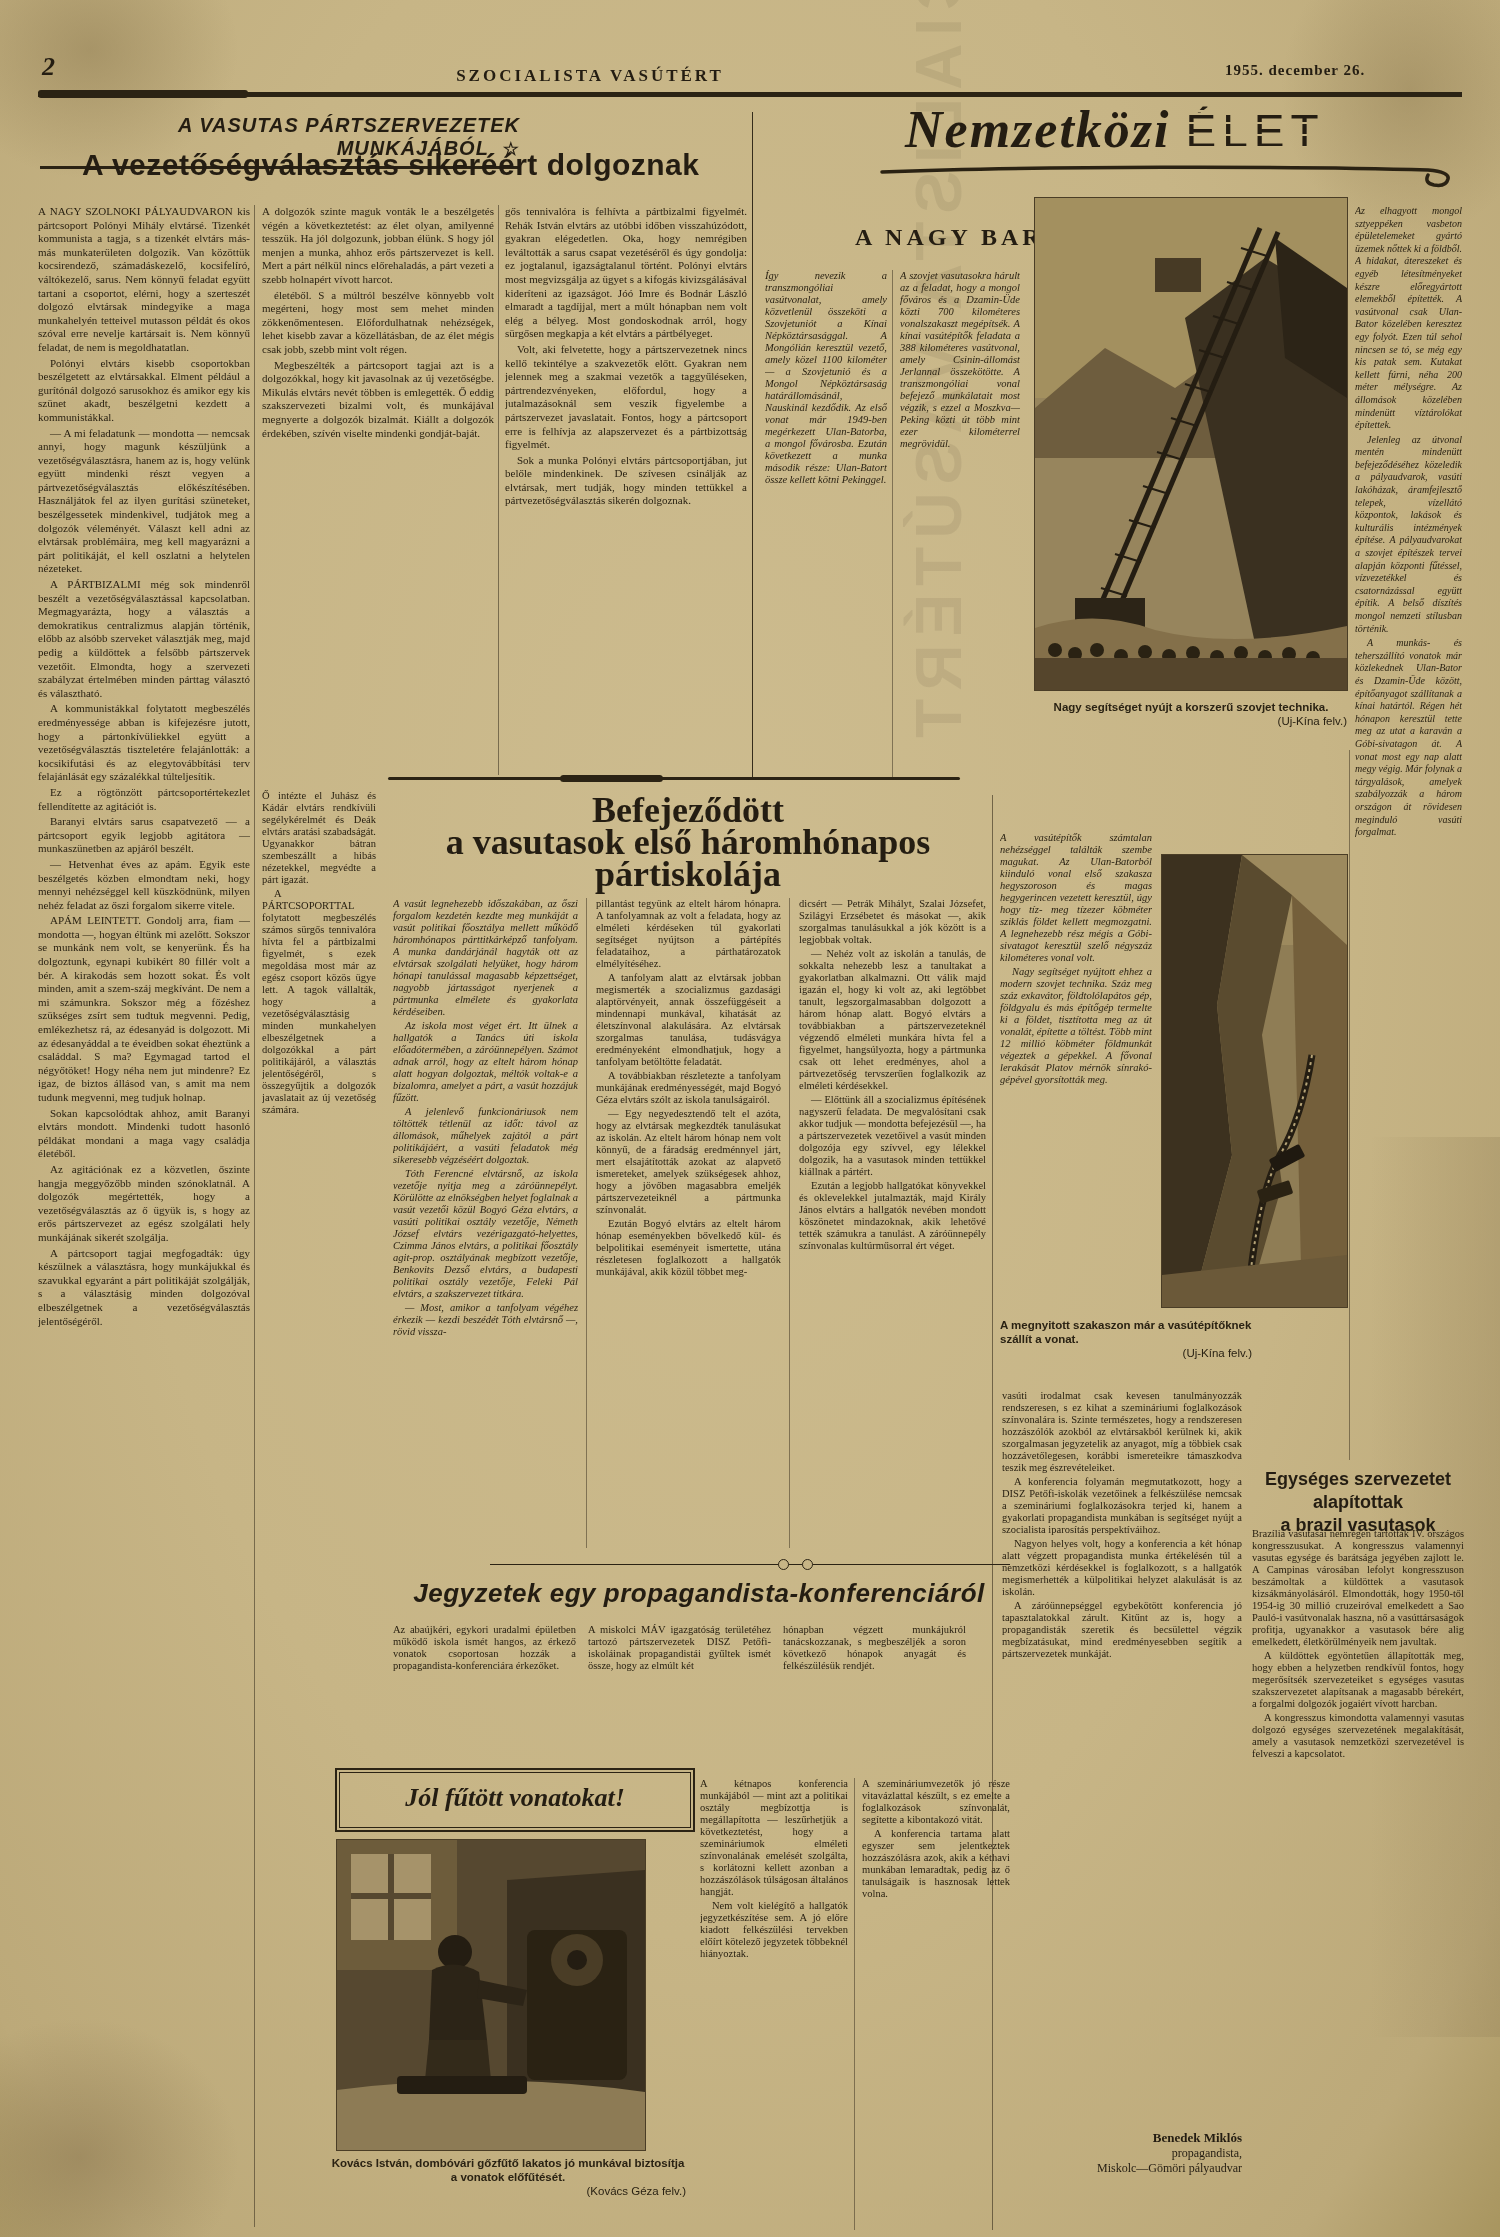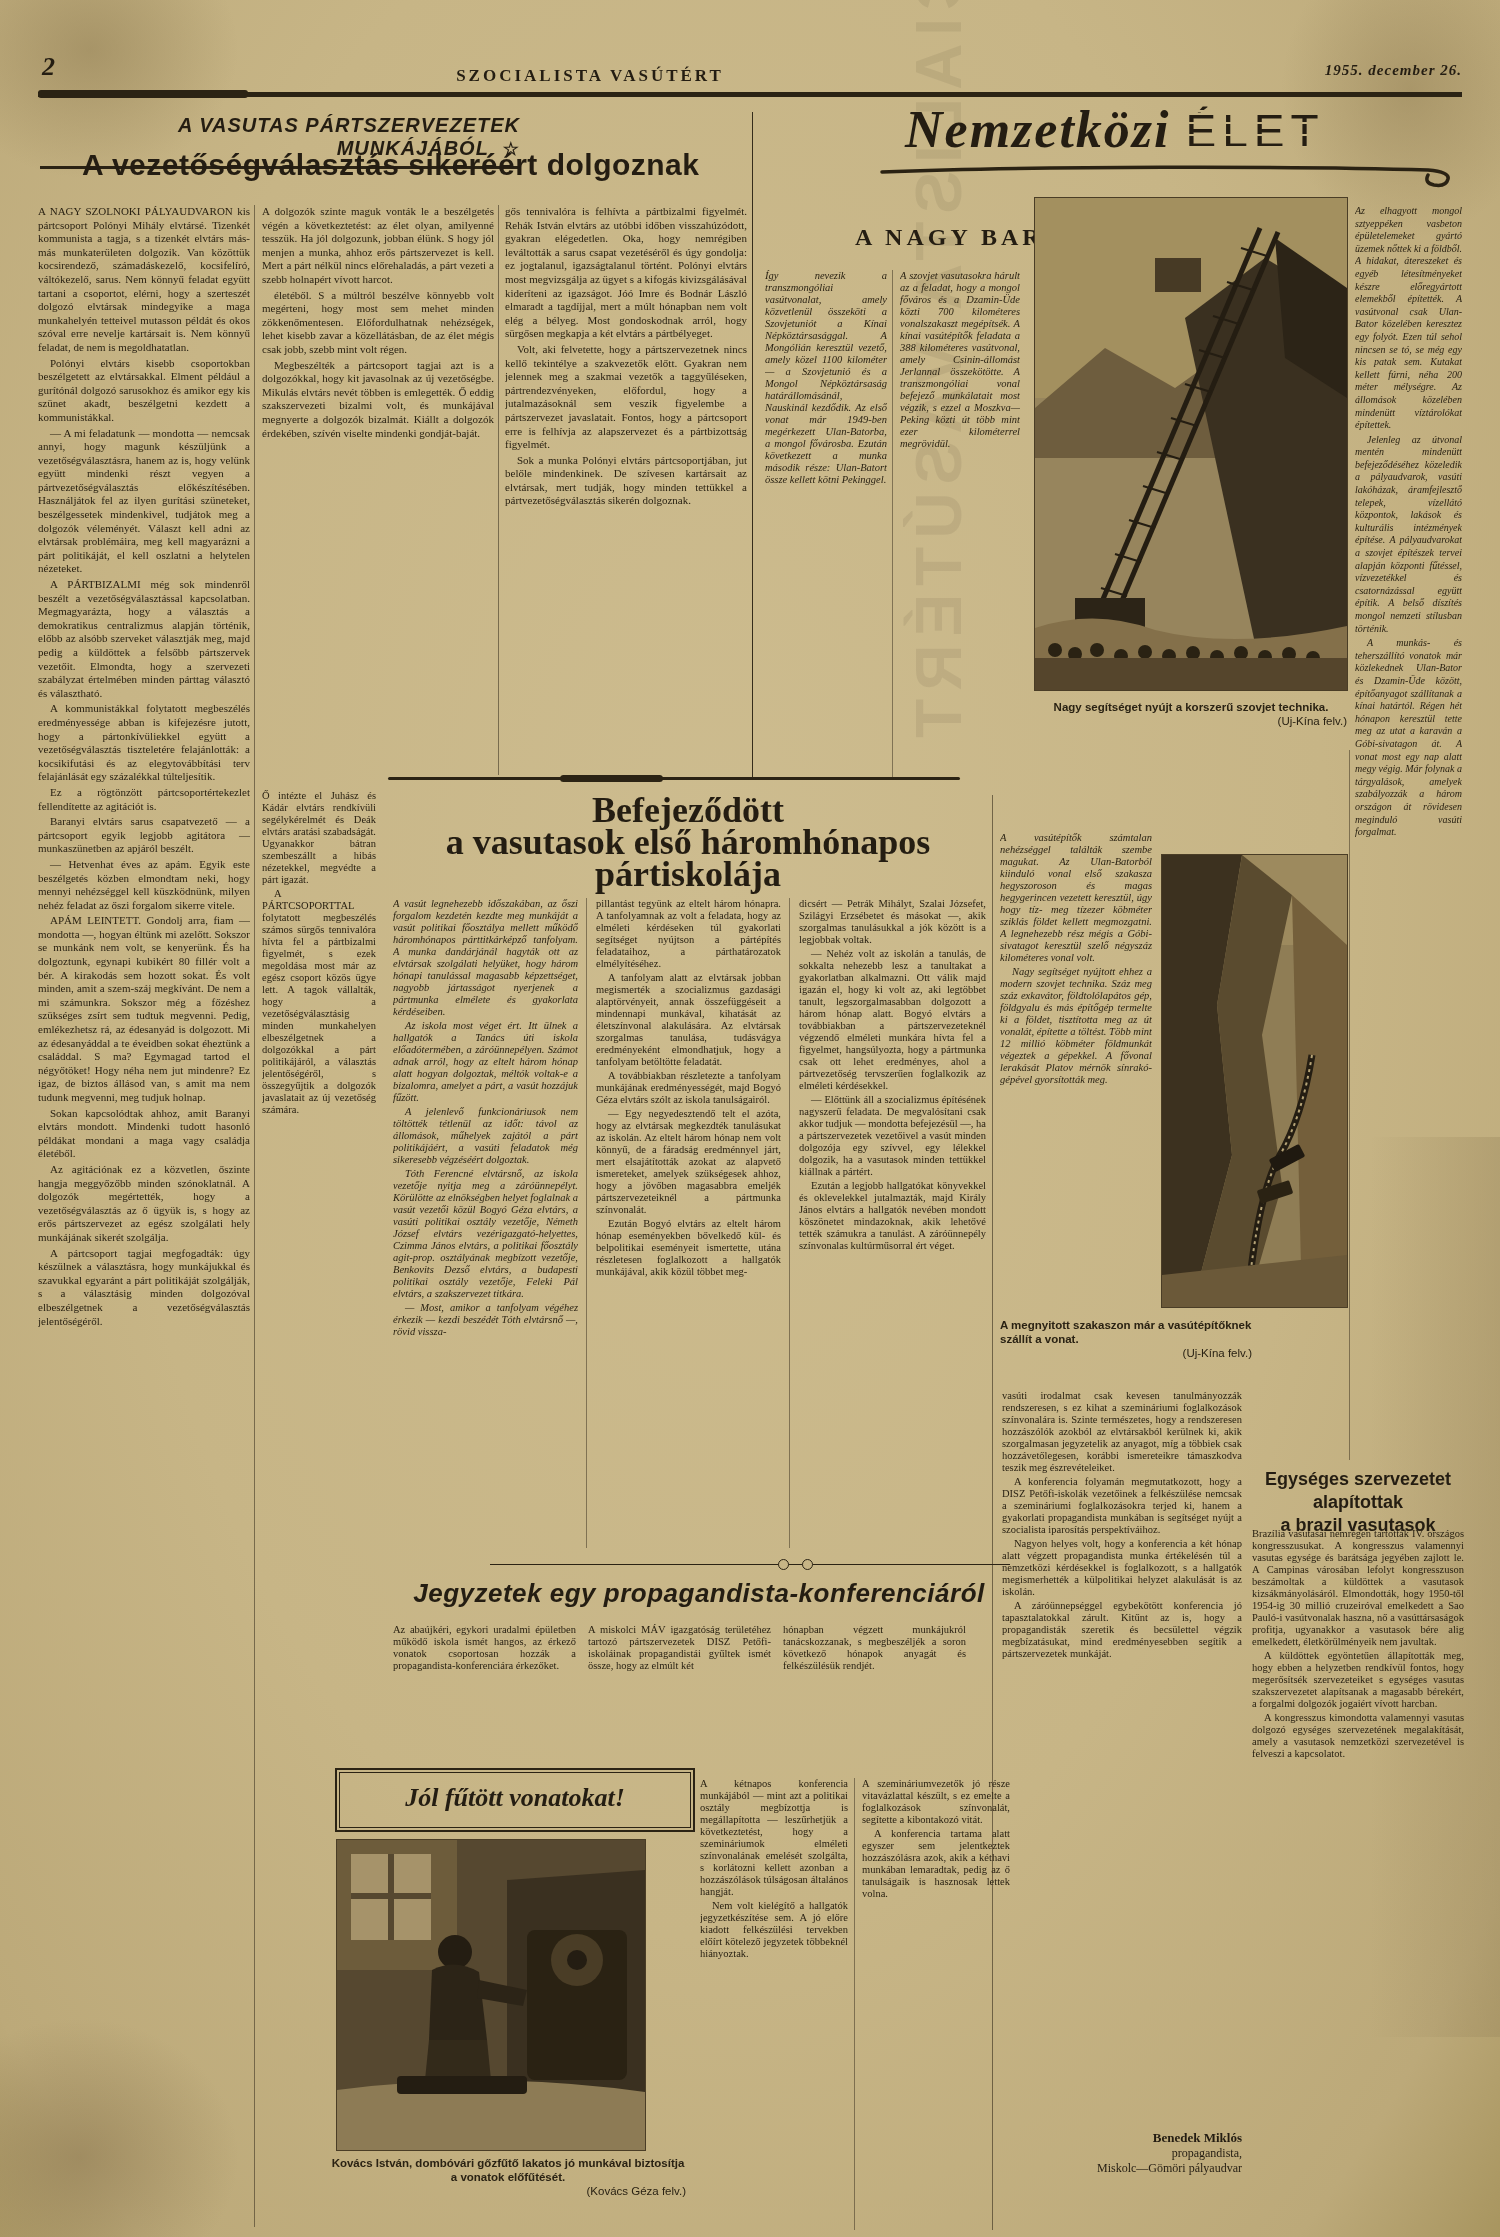--- a/index.html
+++ b/index.html
@@ -11,21 +11,21 @@
   .txt{font-size:11px;line-height:13.6px;text-align:justify;overflow:hidden;
        text-rendering:optimizeLegibility;color:#2a2213;}
   .txt p{margin:0 0 2px 0;text-indent:12px;}
   .txt p:first-child{text-indent:0;}
   .it p{font-style:italic;}
   .narrow{font-size:10.5px;line-height:12px;}
   .rule-v{background:#352c1b;width:1px;}
   .rule-h{background:#2b2314;}
   .pagenum{font-size:26px;font-weight:bold;font-style:italic;}
   .masthead{font-size:17px;font-weight:bold;letter-spacing:3px;}
-  .date{font-size:15px;font-weight:bold;text-align:right;letter-spacing:1px;font-style:italic;}
+  .date{font-size:15px;font-weight:bold;letter-spacing:1px;}
   .kicker{font-family:"Liberation Sans",sans-serif;font-weight:bold;font-style:italic;
     font-size:20px;letter-spacing:1px;border-bottom:3px solid #2b2314;padding-bottom:6px;}
   .kicker .star{font-style:normal;font-size:18px;margin-left:14px;}
   .headline1{font-family:"Liberation Sans",sans-serif;font-weight:bold;font-size:30px;
     letter-spacing:.5px;}
   .script-title{font-size:52px;font-weight:bold;font-style:italic;letter-spacing:2px;}
   .script-title .block{font-family:"Liberation Sans",sans-serif;font-style:normal;
     font-weight:400;font-size:46px;letter-spacing:6px;
     background:repeating-linear-gradient(#241d12 0 5px,#c7b586 5px 7px,#241d12 7px 12px);
     -webkit-background-clip:text;background-clip:text;color:transparent;}
@@ -95,21 +95,21 @@
   <div class="abs rule-v" style="left:254px;top:205px;height:2022px;opacity:.55;"></div>
   <div class="abs txt" style="left:262px;top:205px;width:232px;height:570px;">
       <p>A dolgozók szinte maguk vonták le a beszélgetés végén a következtetést: az élet olyan, amilyenné tesszük. Ha jól dolgozunk, jobban élünk. S hogy jól menjen a munka, ahhoz erős pártszervezet is kell. Mert a párt nélkül nincs előrehaladás, a párt vezeti a szebb holnapért vívott harcot.</p>
       <p>életéből. S a múltról beszélve könnyebb volt megérteni, hogy most sem mehet minden zökkenőmentesen. Előfordulhatnak nehézségek, lehet kisebb zavar a közellátásban, de az élet mégis csak jobb, szebb mint volt régen.</p>
       <p>Megbeszélték a pártcsoport tagjai azt is a dolgozókkal, hogy kit javasolnak az új vezetőségbe. Mikulás elvtárs nevét többen is emlegették. Ő eddig szakszervezeti bizalmi volt, és munkájával megnyerte a dolgozók bizalmát. Kiállt a dolgozók érdekében, szívén viselte mindenki gondját-baját.</p>
     </div>
   <div class="abs rule-v" style="left:498px;top:205px;height:570px;opacity:.55;"></div>
   <div class="abs txt" style="left:505px;top:205px;width:242px;height:570px;">
       <p>gős tennivalóra is felhívta a pártbizalmi figyelmét. Rehák István elvtárs az utóbbi időben visszahúzódott, gyakran elégedetlen. Oka, hogy nemrégiben leváltották a sarus csapat vezetéséről és úgy gondolja: ez jogtalanul, igazságtalanul történt. Polónyi elvtárs most megvizsgálja az ügyet s a kifogás kivizsgálásával kideríteni az igazságot. Jóó Imre és Bodnár László elmaradt a tagdíjjal, mert a múlt hónapban nem volt elég a bélyeg. Most gondoskodnak arról, hogy sürgősen megkapja a két elvtárs a pártbélyeget.</p>
       <p>Volt, aki felvetette, hogy a pártszervezetnek nincs kellő tekintélye a szakvezetők előtt. Gyakran nem jelennek meg a szakmai vezetők a taggyűléseken, pártrendezvényeken, előfordul, hogy a jutalmazásoknál sem veszik figyelembe a pártszervezet javaslatait. Fontos, hogy a pártcsoport erre is felhívja az alapszervezet és a pártbizottság figyelmét.</p>
-      <p>Sok a munka Polónyi elvtárs pártcsoportjában, jut belőle mindenkinek. De szívesen kartársait az elvtársak, mert tudják, hogy minden tettükkel a pártvezetőségválasztás sikerén dolgoznak.</p>
+      <p>Sok a munka Polónyi elvtárs pártcsoportjában, jut belőle mindenkinek. De szívesen csinálják az elvtársak, mert tudják, hogy minden tettükkel a pártvezetőségválasztás sikerén dolgoznak.</p>
     </div>
   <div class="abs txt narrow" style="left:262px;top:790px;width:114px;height:950px;">
       <p>Ő intézte el Juhász és Kádár elvtárs rendkívüli segélykérelmét és Deák elvtárs aratási szabadságát. Ugyanakkor bátran szembeszállt a hibás nézetekkel, megvédte a párt igazát.</p>
       <p>A PÁRTCSOPORTTAL folytatott megbeszélés számos sürgős tennivalóra hívta fel a pártbizalmi figyelmét, s ezek megoldása most már az egész csoport közös ügye lett. A tagok vállalták, hogy a vezetőségválasztásig minden munkahelyen elbeszélgetnek a dolgozókkal a párt politikájáról, a választás jelentőségéről, s összegyűjtik a dolgozók javaslatait az új vezetőség számára.</p>
     </div>
 
   <div class="abs rule-v" style="left:752px;top:112px;height:665px;"></div>
 
   <div class="abs script-title" style="left:905px;top:100px;">
     <span>Nemzetközi</span>

